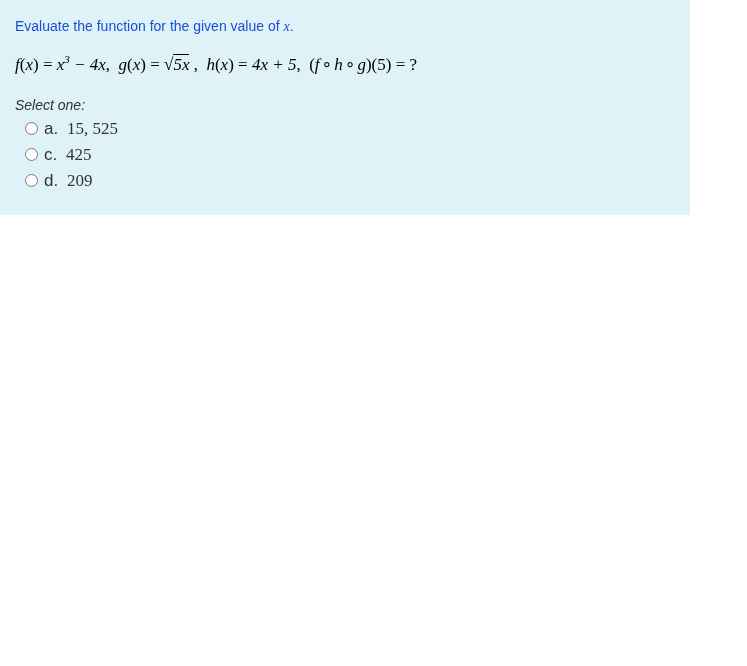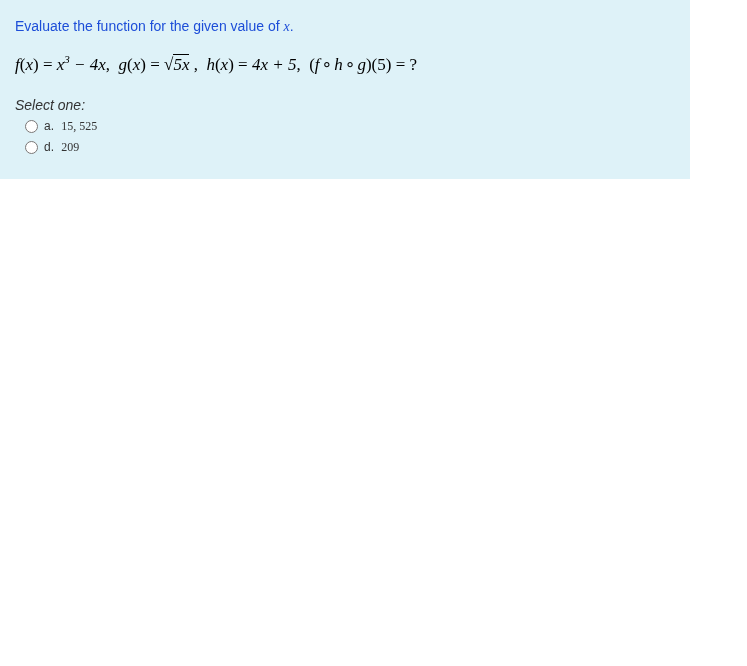--- a/index.html
+++ b/index.html
@@ -70,21 +70,21 @@
       margin-bottom: 6px;
     }
     
     .option-row input[type="radio"] {
       margin-right: 6px;
       width: 13px;
       height: 13px;
     }
     
     .option-label {
-      font-size: 12px;
+      font-size: 17px;
       color: #333;
     }
     
     .option-letter {
       margin-right: 4px;
     }
     
     .option-value {
       font-family: 'Times New Roman', serif;
     }
@@ -114,20 +114,27 @@
 
     <div class="option-row">
       <input type="radio" name="answer" style="">
       <span class="option-label">
         <span class="option-letter">a.</span>
         <span class="option-value">15, 525</span>
       </span>
     </div>
 
 
+    <div class="option-row">
+      <input type="radio" name="answer" style="">
+      <span class="option-label">
+        <span class="option-letter">c.</span>
+        <span class="option-value">425</span>
+      </span>
+    </div>
 
     <div class="option-row">
       <input type="radio" name="answer" style="">
       <span class="option-label">
         <span class="option-letter">d.</span>
         <span class="option-value">209</span>
       </span>
     </div>
 
   </div>

